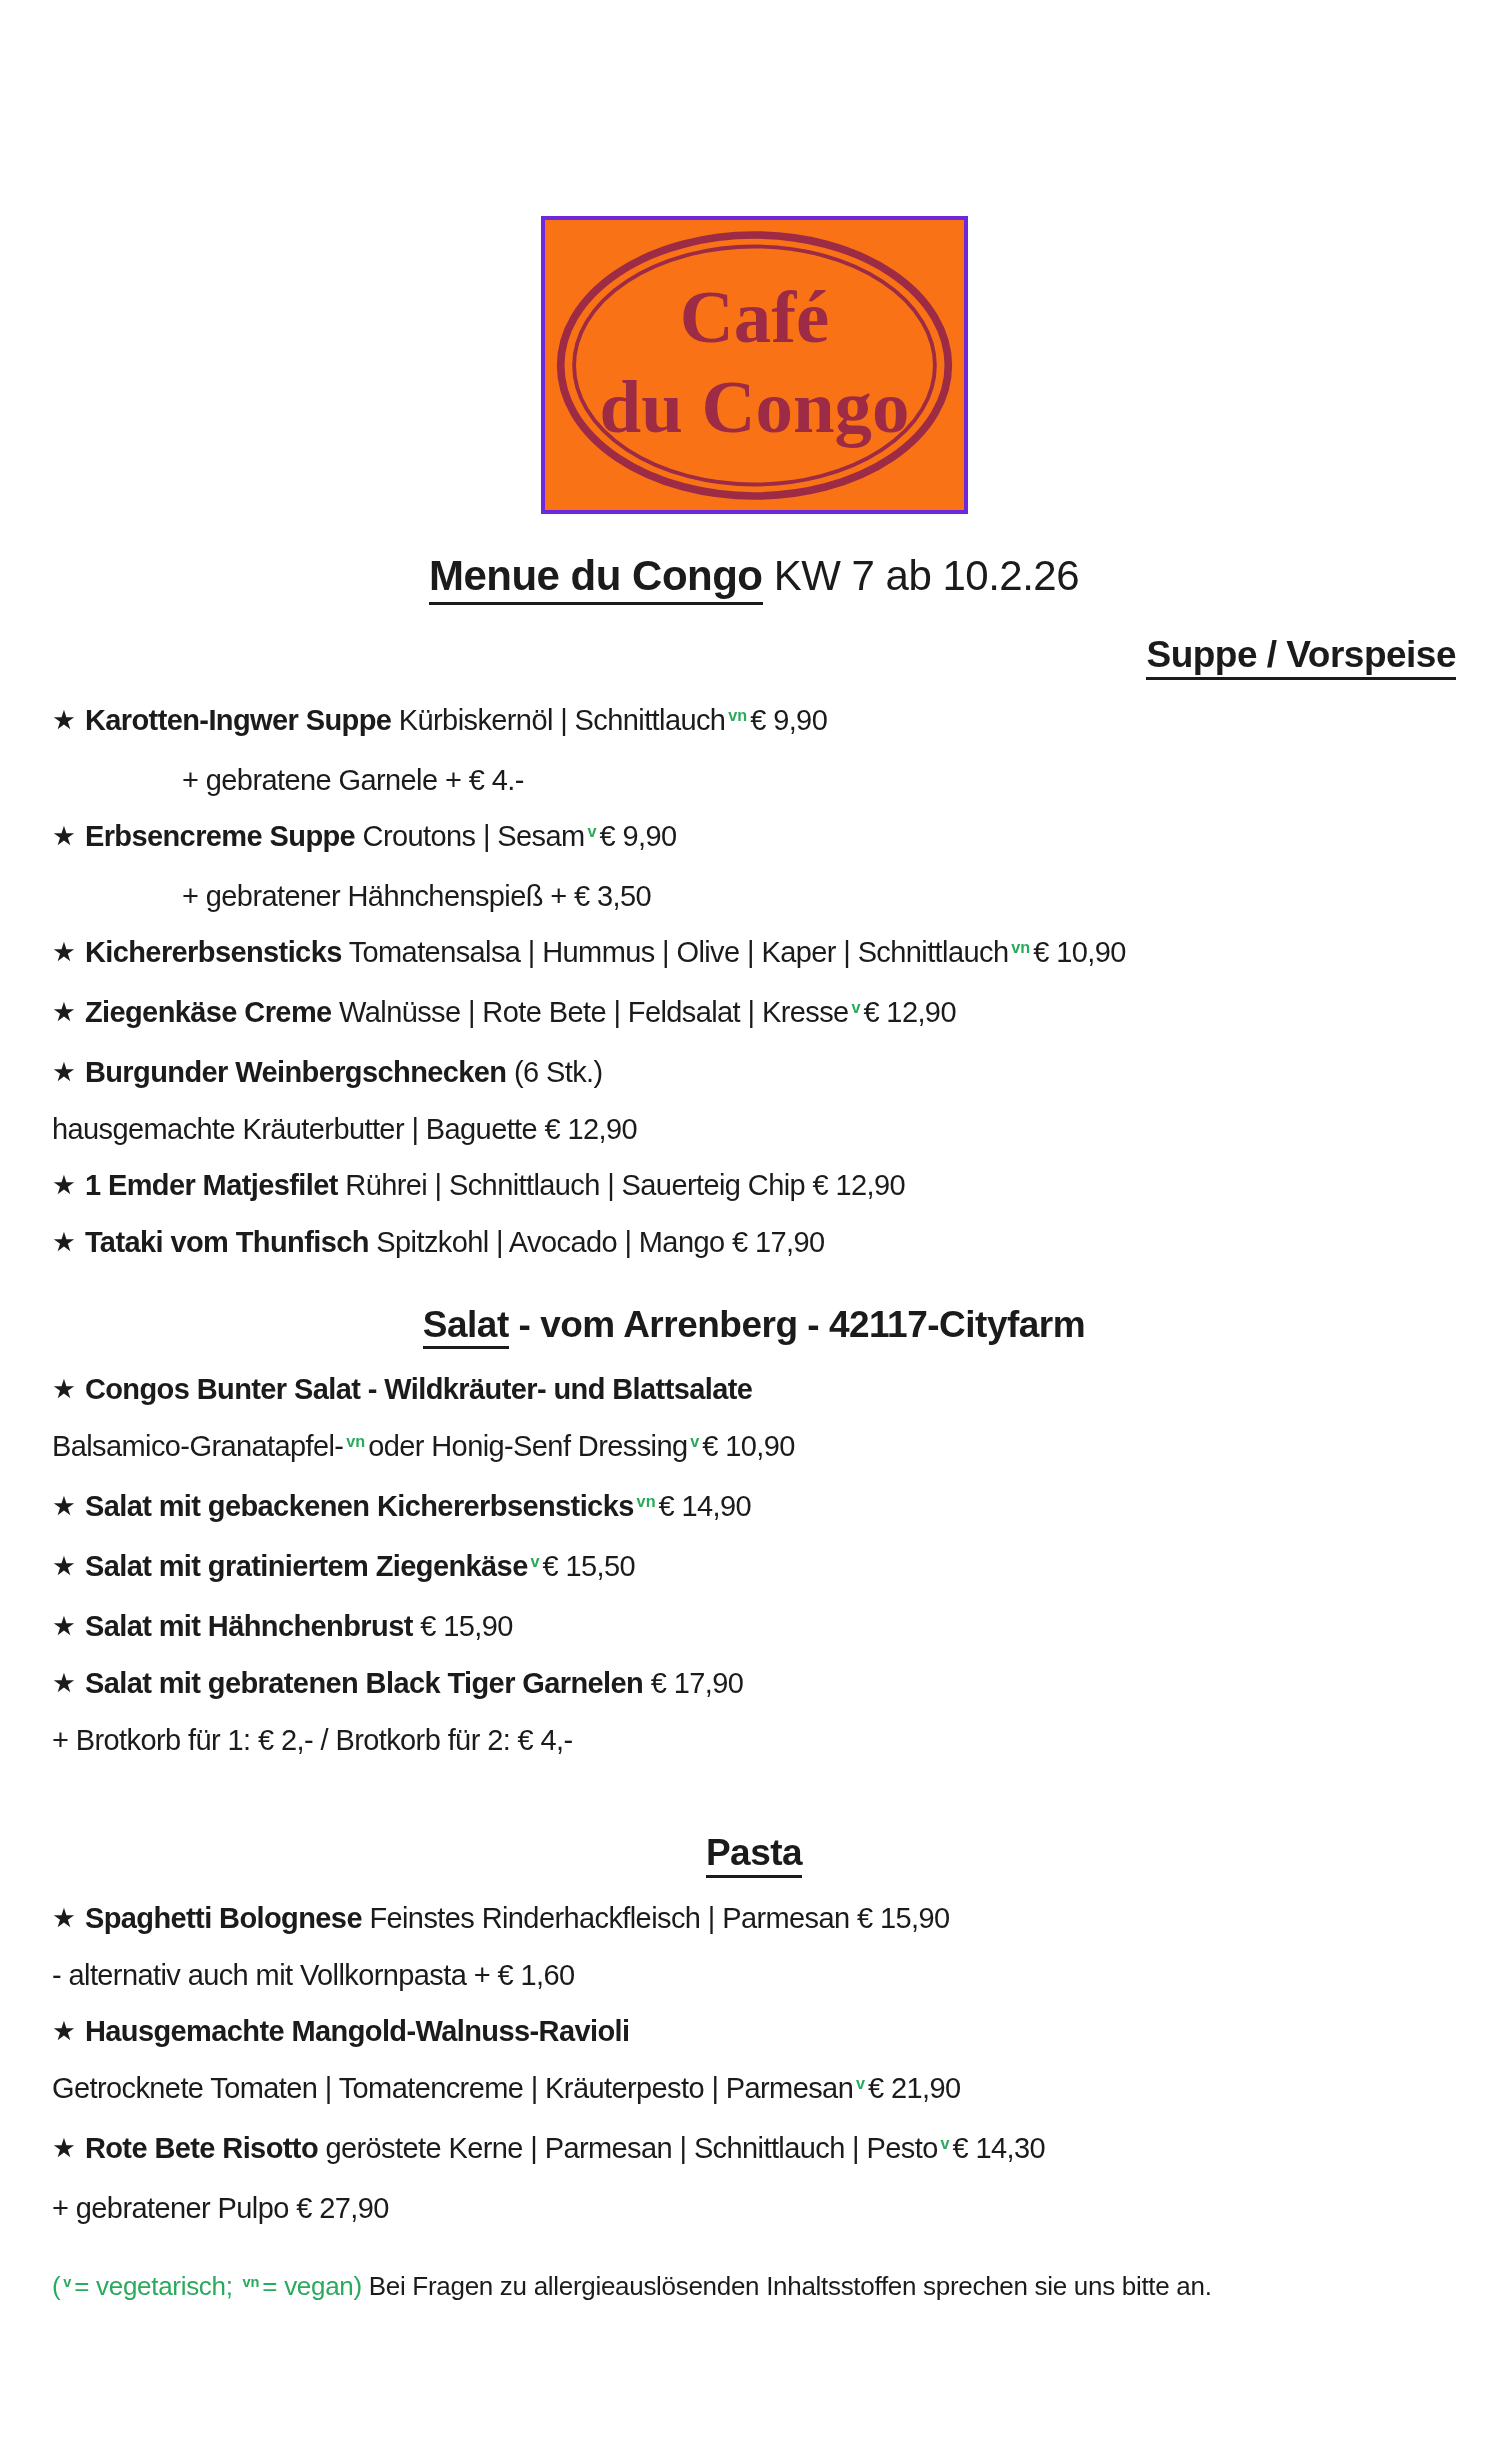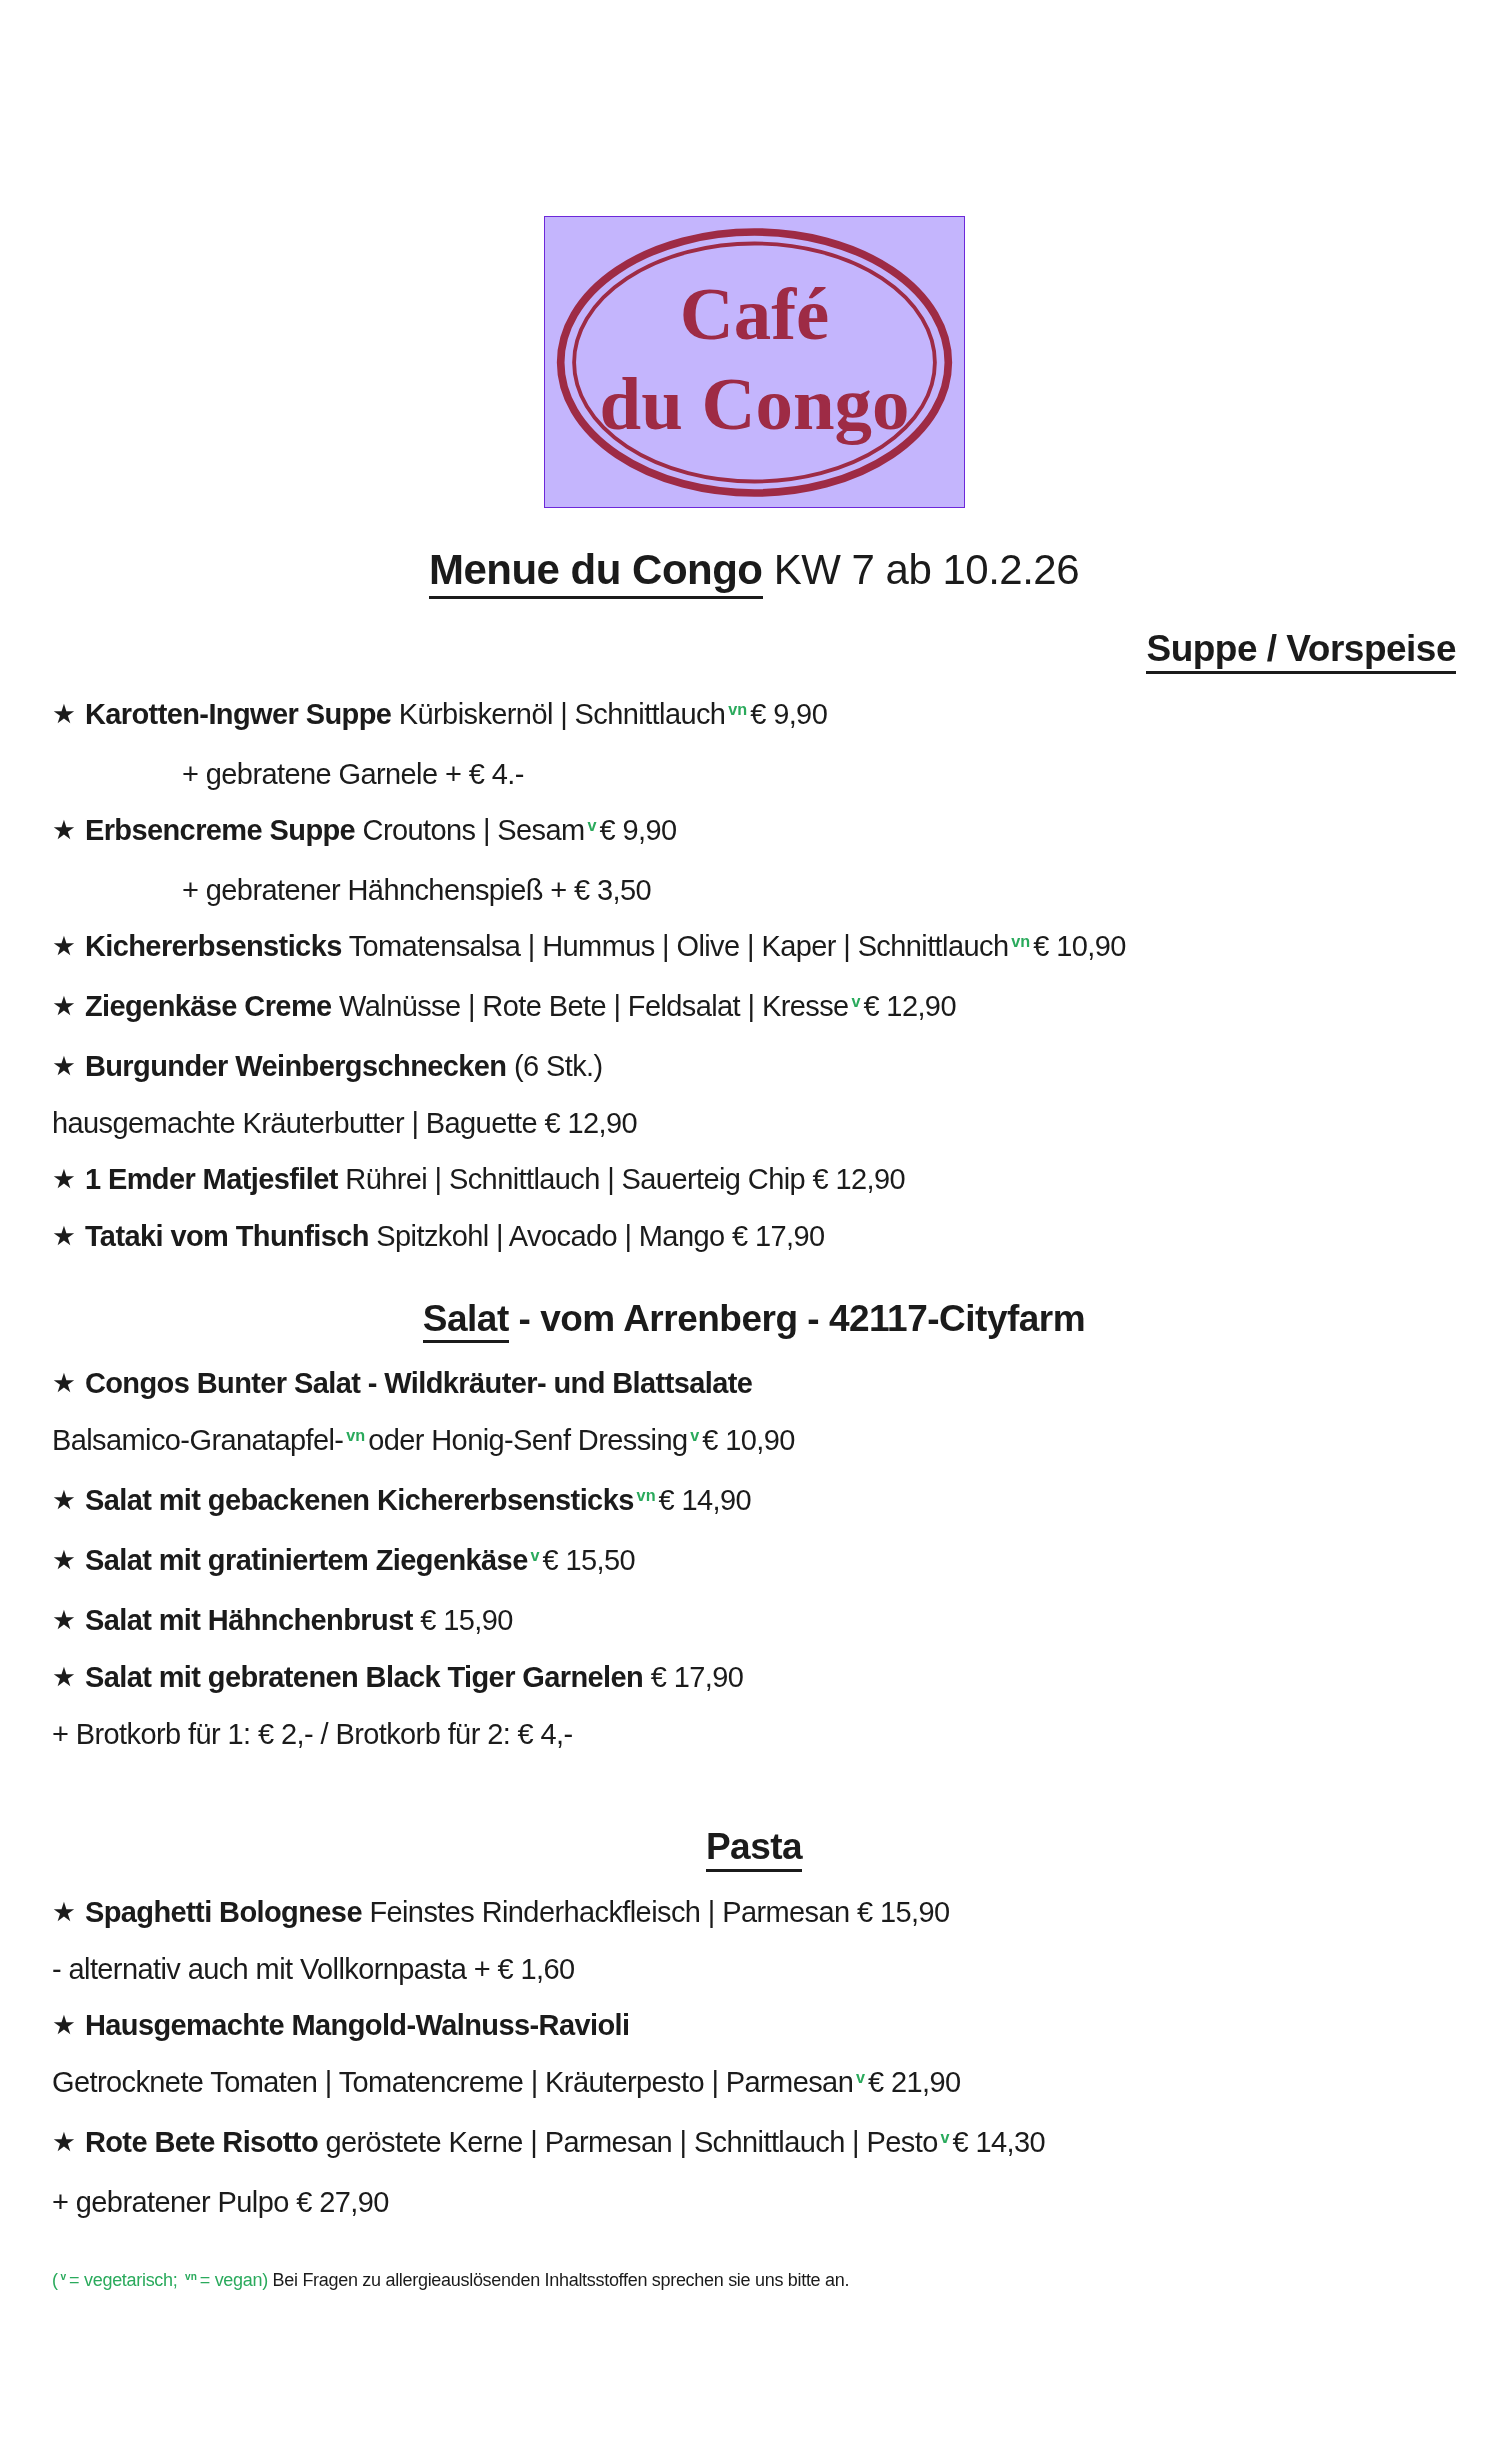--- a/index.html
+++ b/index.html
@@ -17,22 +17,22 @@
   }
   .page{
     box-sizing:border-box;
     width:1508px;height:2459px;
     padding:216px 52px 0 52px;
   }
   
   .logo-wrap{
     width:419px;height:290px;
     margin:0 auto;
-    background:#c4b5fd;
-    border:1px solid #6d28d9;
+    background:#f97316;
+    border:4px solid #6d28d9;
     display:flex;align-items:center;justify-content:center;
   }
   .logo-wrap svg{display:block;}
   .logo-text{
     font-family:"Liberation Serif","DejaVu Serif",serif;
     fill:var(--brand);
     font-weight:600;
   }
   
   .doc-title{
@@ -89,21 +89,21 @@
     font-size:0.56em;
     position:relative;
     top:-0.55em;
     margin:0 2.9px;
     letter-spacing:0;
   }
   .seg-g{color:var(--green);font-weight:400;}
   
   .footer-line{
     margin-top:31px;
-    font-size:18px;
+    font-size:26px;
     line-height:38px;
     letter-spacing:-0.3px;
     white-space:nowrap;
   }
 </style>
 </head>
 <body>
 
 <div class="page">
 

